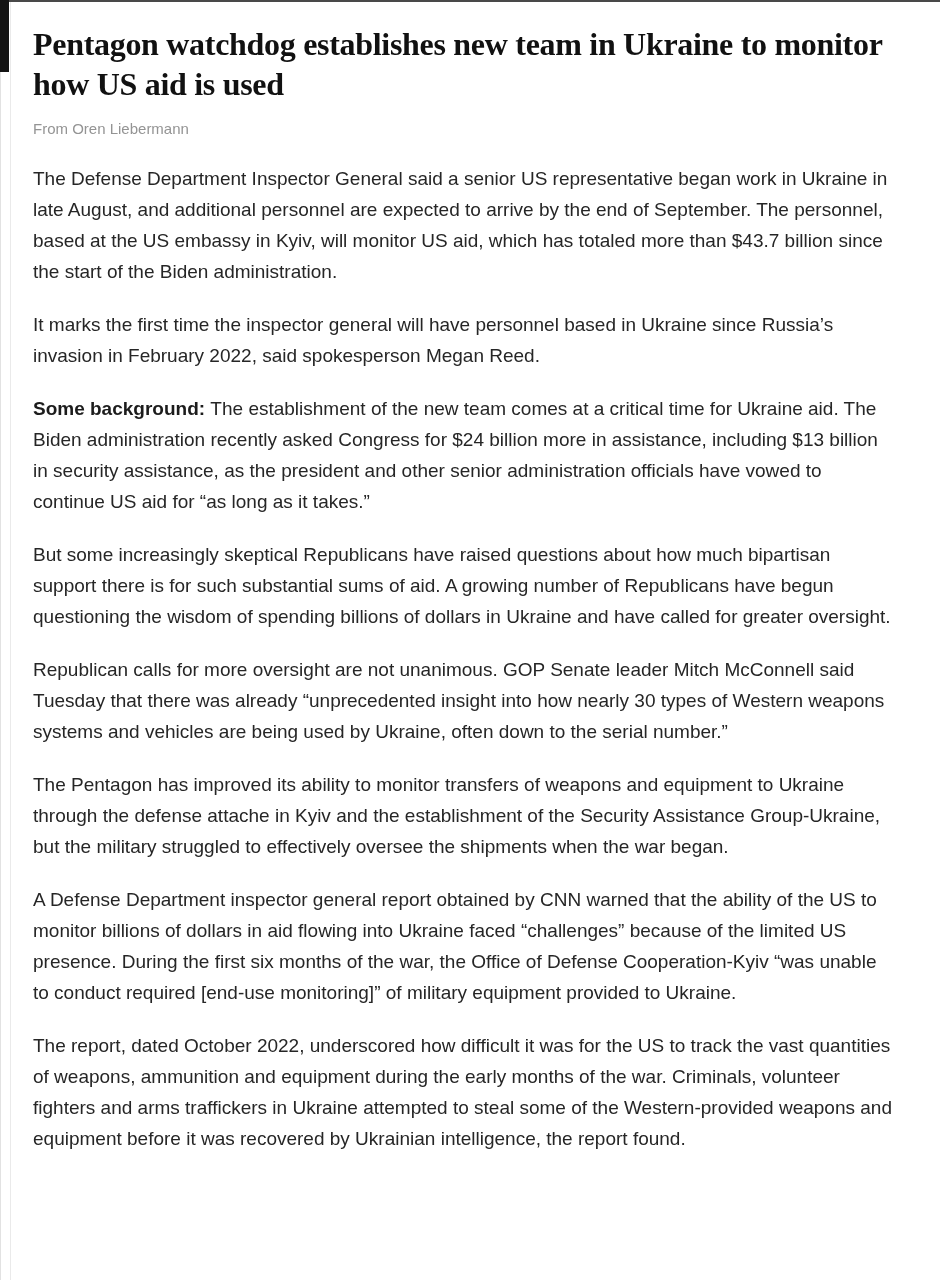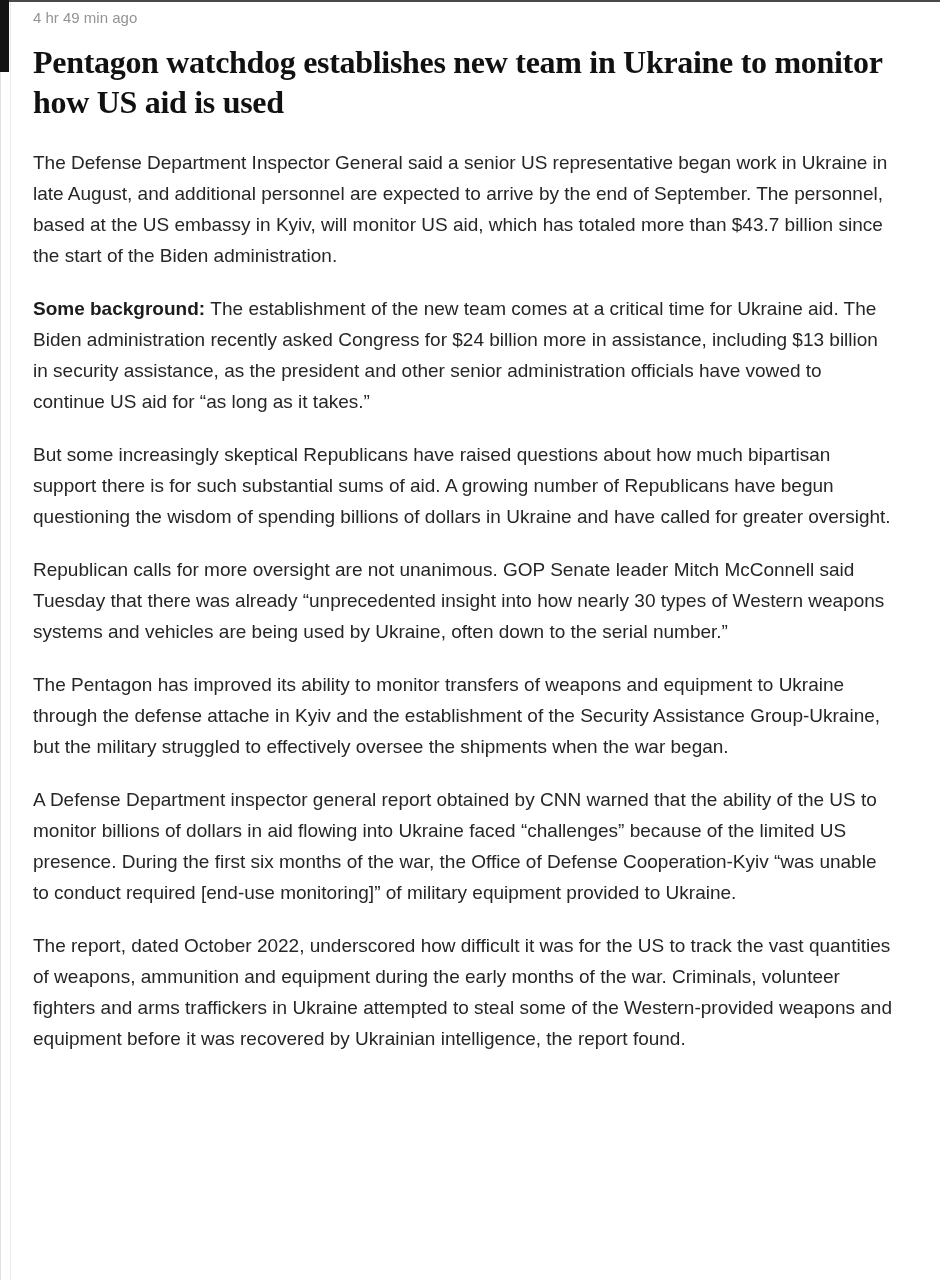--- a/index.html
+++ b/index.html
@@ -85,24 +85,25 @@
 </style>
 </head>
 <body>
 
 <div class="top-divider"></div>
 <div class="left-rule"></div>
 <div class="left-edge-line"></div>
 <div class="scroll-thumb"></div>
 
 <article class="article">
-  <div class="timestamp">4 hr 49 min ago</div>
   <h1 class="headline">Pentagon watchdog establishes new team in Ukraine to monitor how US aid is used</h1>
+  <div class="byline">From Oren Liebermann</div>
   <div class="article-body">
       <p><span class="seg-plain">The Defense Department Inspector General said a senior US representative began work in Ukraine in late August, and additional personnel are expected to arrive by the end of September. The personnel, based at the US embassy in Kyiv, will monitor US aid, which has totaled more than $43.7 billion since the start of the Biden administration.</span></p>
+      <p><span class="seg-plain">It marks the first time the inspector general will have personnel based in Ukraine since Russia’s invasion in February 2022, said spokesperson Megan Reed.</span></p>
       <p><span class="seg-bold">Some background: </span><span class="seg-plain">The establishment of the new team comes at a critical time for Ukraine aid. The Biden administration recently asked Congress for $24 billion more in assistance, including $13 billion in security assistance, as the president and other senior administration officials have vowed to continue US aid for “as long as it takes.”</span></p>
       <p><span class="seg-plain">But some increasingly skeptical Republicans have raised questions about how much bipartisan support there is for such substantial sums of aid. A growing number of Republicans have begun questioning the wisdom of spending billions of dollars in Ukraine and have called for greater oversight.</span></p>
       <p><span class="seg-plain">Republican calls for more oversight are not unanimous. GOP Senate leader Mitch McConnell said Tuesday that there was already “unprecedented insight into how nearly 30 types of Western weapons systems and vehicles are being used by Ukraine, often down to the serial number.”</span></p>
       <p><span class="seg-plain">The Pentagon has improved its ability to monitor transfers of weapons and equipment to Ukraine through the defense attache in Kyiv and the establishment of the Security Assistance Group-Ukraine, but the military struggled to effectively oversee the shipments when the war began.</span></p>
       <p><span class="seg-plain">A Defense Department inspector general report obtained by CNN warned that the ability of the US to monitor billions of dollars in aid flowing into Ukraine faced “challenges” because of the limited US presence. During the first six months of the war, the Office of Defense Cooperation-Kyiv “was unable to conduct required [end-use monitoring]” of military equipment provided to Ukraine.</span></p>
       <p><span class="seg-plain">The report, dated October 2022, underscored how difficult it was for the US to track the vast quantities of weapons, ammunition and equipment during the early months of the war. Criminals, volunteer fighters and arms traffickers in Ukraine attempted to steal some of the Western-provided weapons and equipment before it was recovered by Ukrainian intelligence, the report found.</span></p>
     </div>
 </article>
 
 </body></html>

